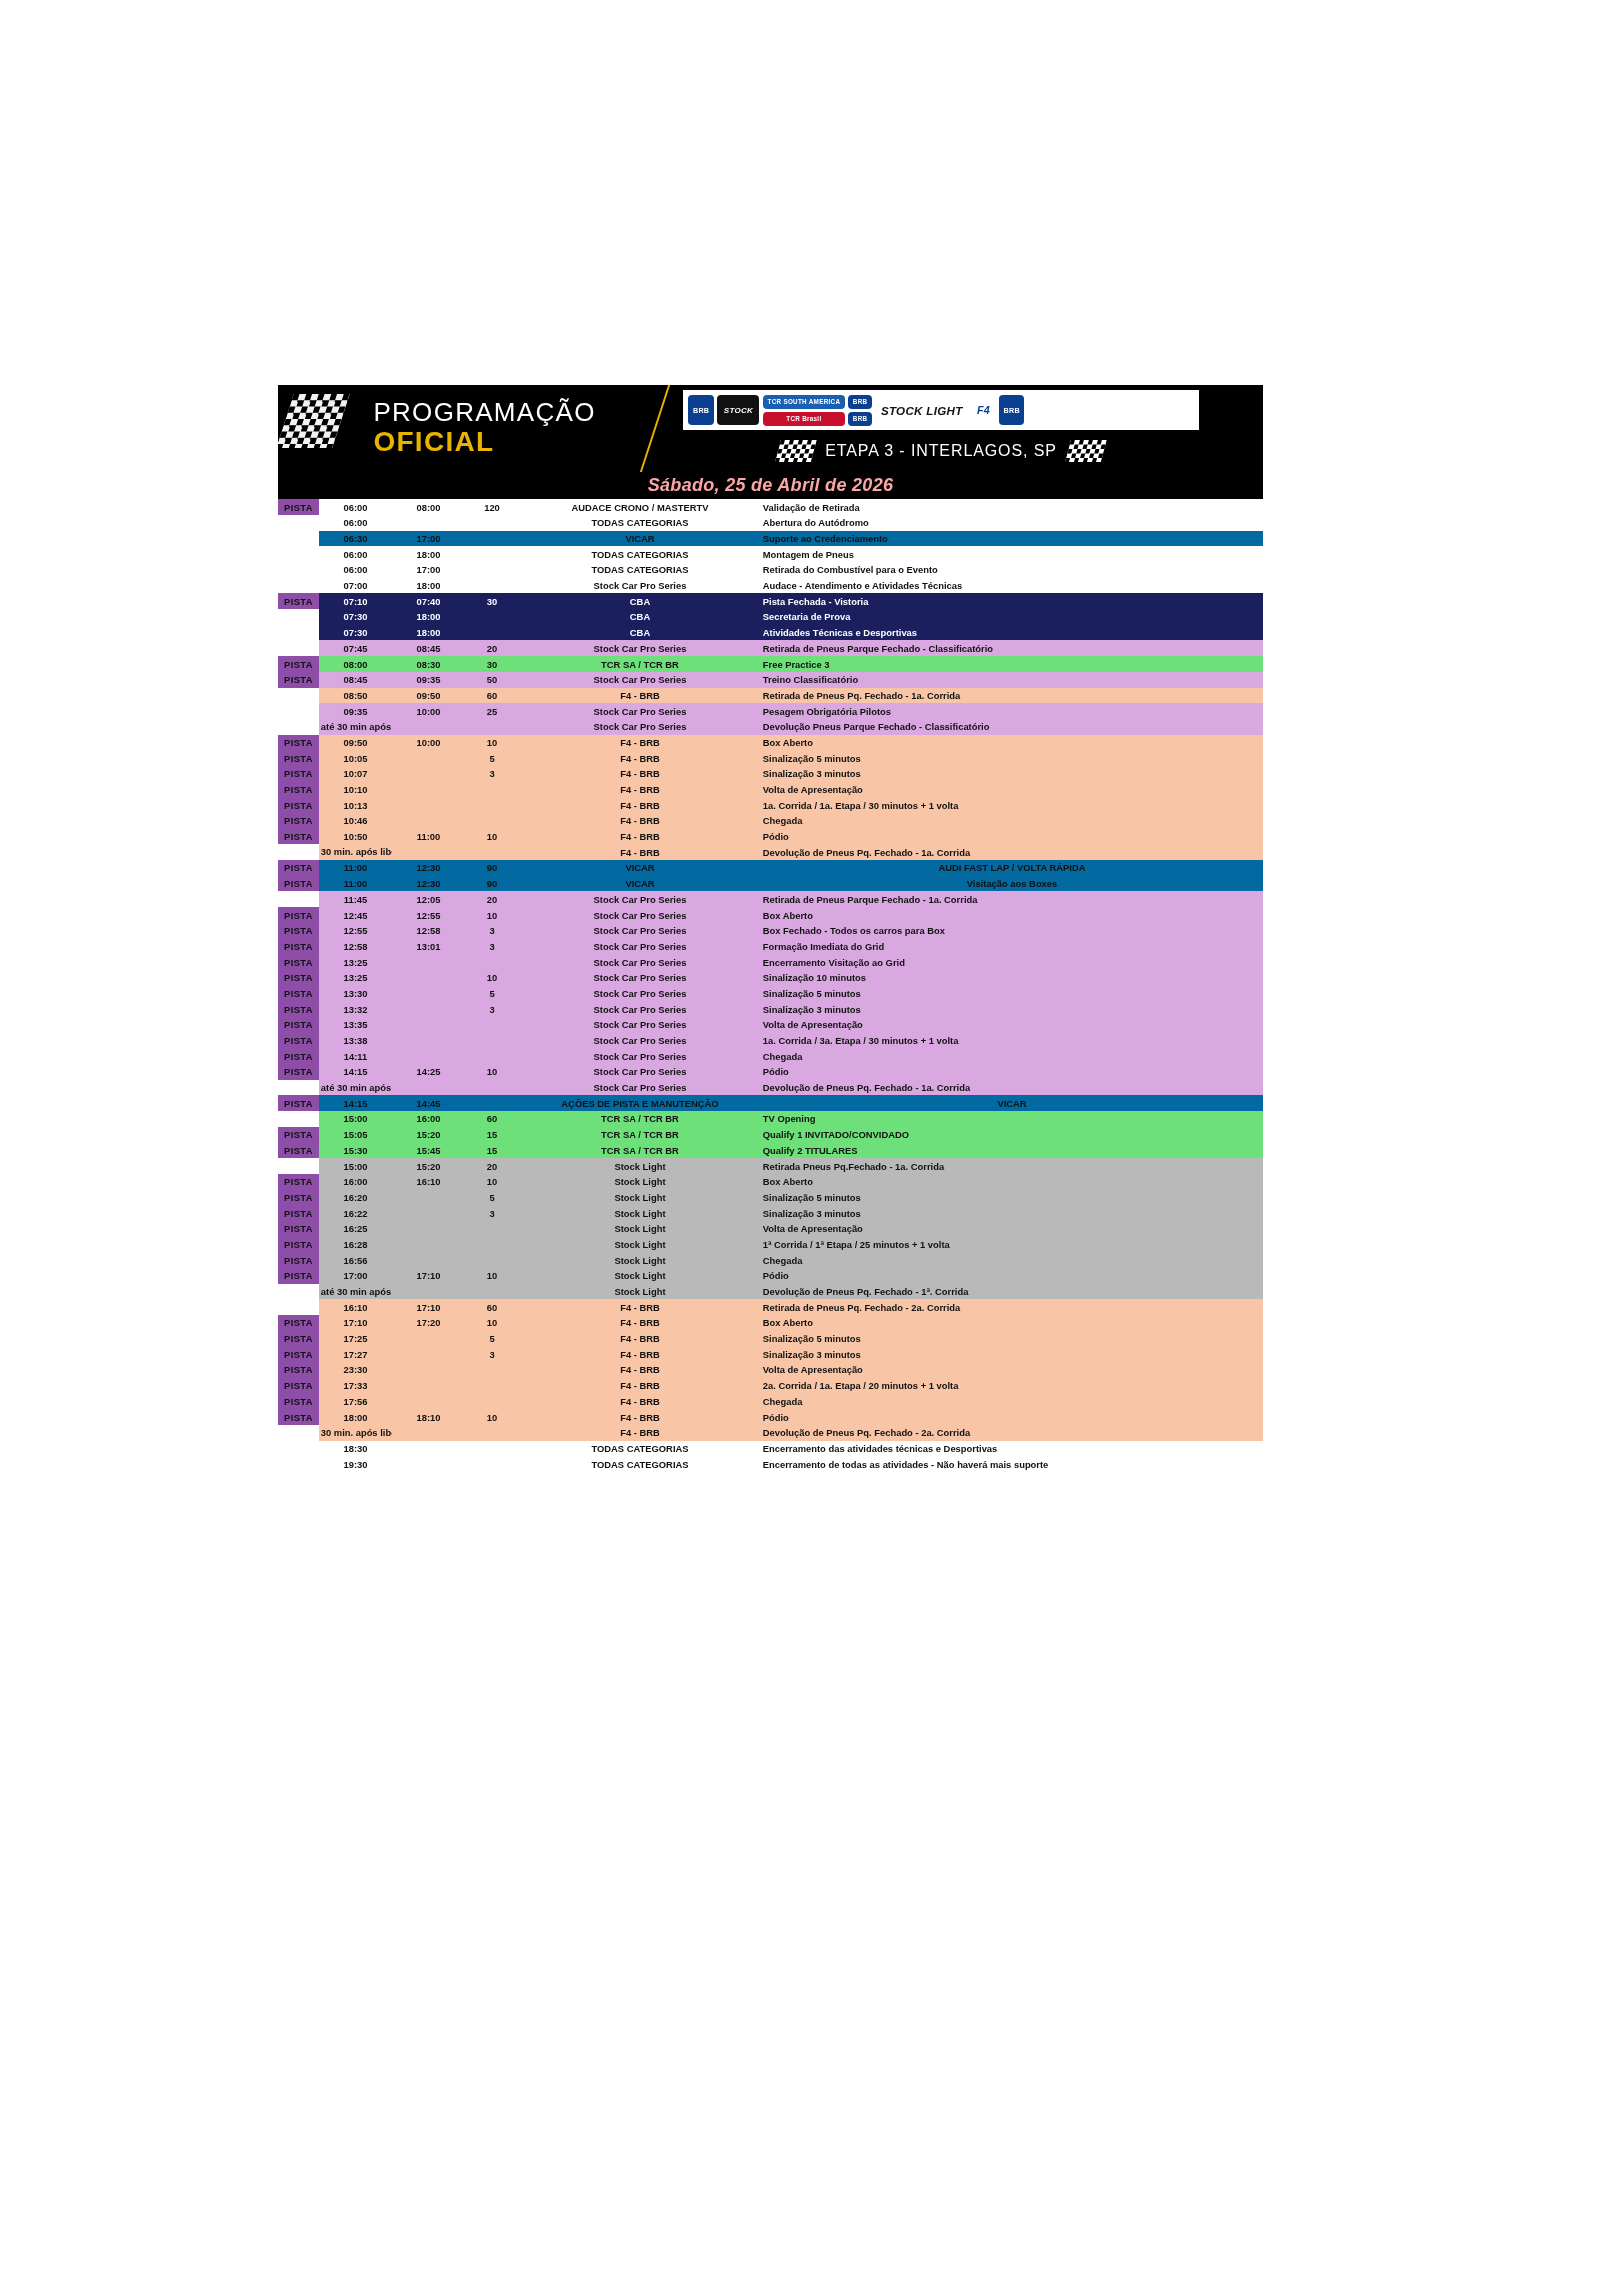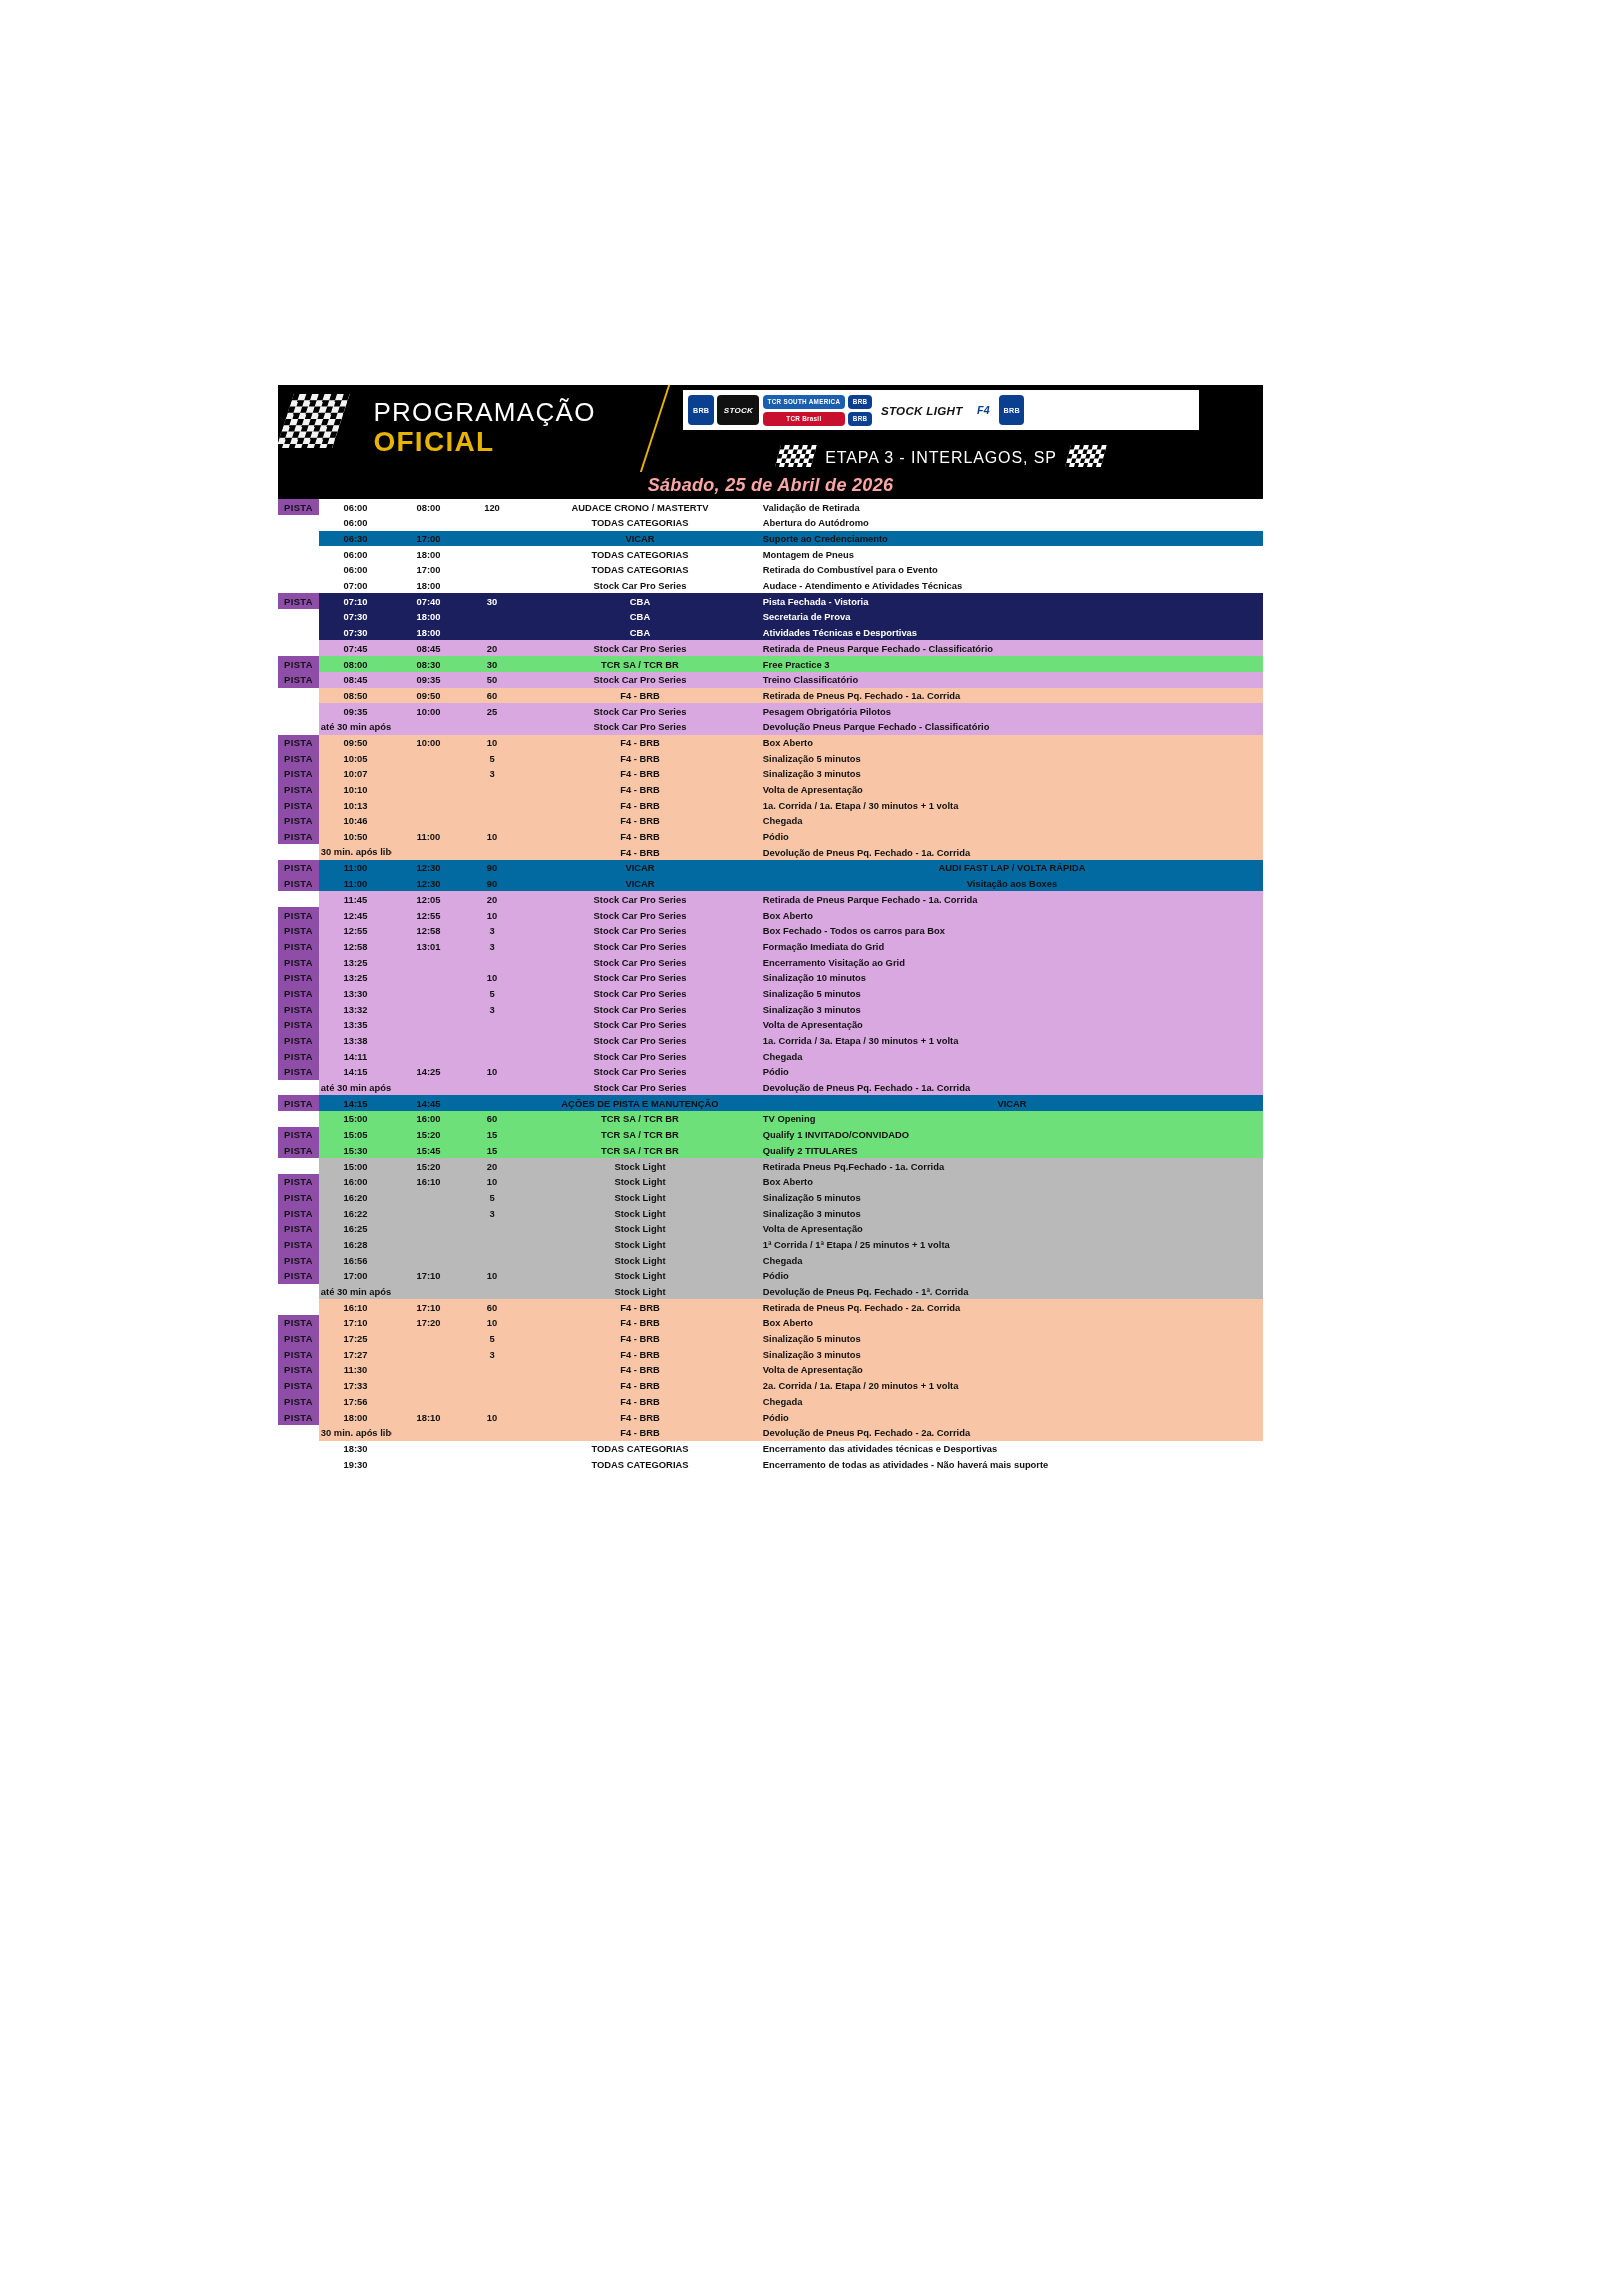--- a/index.html
+++ b/index.html
@@ -110,21 +110,21 @@
   .logo-col { display: flex; flex-direction: column; gap: 2.7px; }
   .logo-col .logo { height: 14.3px; font-size: 6.3px; }
 
   .etapa-row {
     position: absolute;
     left: 405px;
     bottom: 5.4px;
     width: 516px;
     height: 32px;
     display: flex;
-    align-items: flex-end;
+    align-items: center;
     justify-content: center;
     gap: 10.7px;
   }
   .etapa-text {
     color: #ffffff;
     font-size: 16px;
     letter-spacing: 0.9px;
   }
   .flag-small {
     width: 36px;
@@ -678,21 +678,21 @@
           <tr class="r-peach">
             <td class="pista">PISTA</td>
             <td class="ini">17:27</td>
             <td class="fim"></td>
             <td class="dur">3</td>
             <td class="cat">F4 - BRB</td>
             <td class="desc">Sinalização 3 minutos</td>
           </tr>
           <tr class="r-peach">
             <td class="pista">PISTA</td>
-            <td class="ini">11:30</td>
+            <td class="ini">23:30</td>
             <td class="fim"></td>
             <td class="dur"></td>
             <td class="cat">F4 - BRB</td>
             <td class="desc">Volta de Apresentação</td>
           </tr>
           <tr class="r-peach">
             <td class="pista">PISTA</td>
             <td class="ini">17:33</td>
             <td class="fim"></td>
             <td class="dur"></td>

